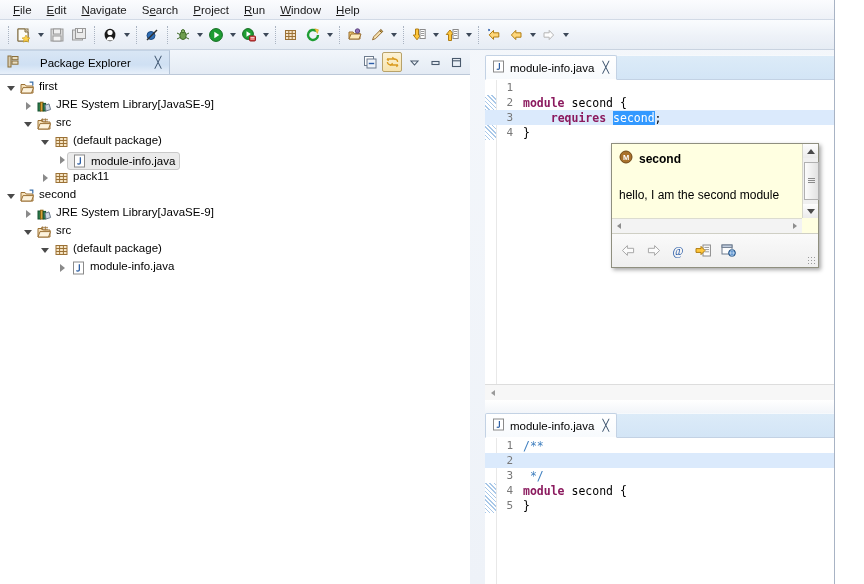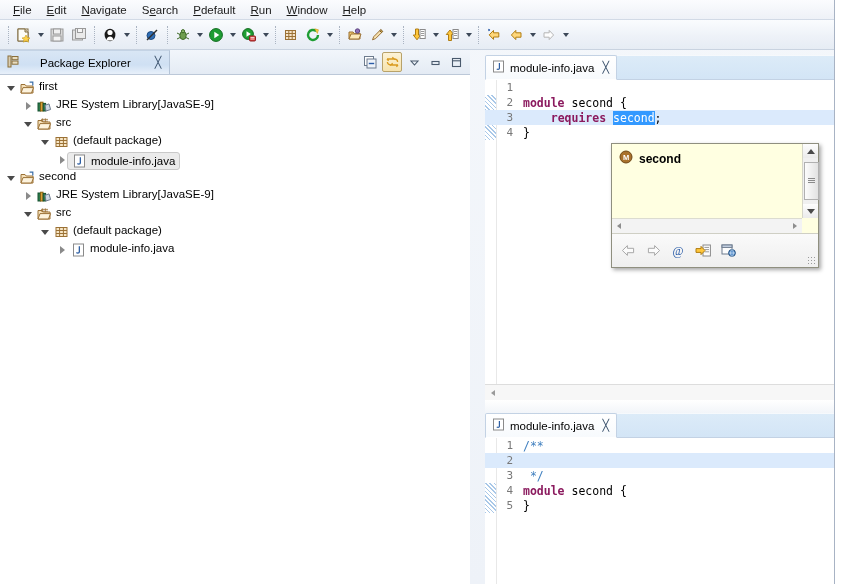--- a/index.html
+++ b/index.html
@@ -359,21 +359,21 @@
 <body>
 
 <div id="app">
   <div class="workbench">
 
     <div class="menubar">
       <div class="menu-item"><span class="mn">F</span><span>ile</span></div>
       <div class="menu-item"><span class="mn">E</span><span>dit</span></div>
       <div class="menu-item"><span class="mn">N</span><span>avigate</span></div>
       <div class="menu-item"><span>S</span><span class="mn">e</span><span>arch</span></div>
-      <div class="menu-item"><span class="mn">P</span><span>default</span></div>
+      <div class="menu-item"><span class="mn">P</span><span>roject</span></div>
       <div class="menu-item"><span class="mn">R</span><span>un</span></div>
       <div class="menu-item"><span class="mn">W</span><span>indow</span></div>
       <div class="menu-item"><span class="mn">H</span><span>elp</span></div>
     </div>
 
     <div class="toolbar">
       <div class="tb-sep"></div>
       <div class="tb-btn">
         <svg width="16" height="16" viewBox="0 0 16 16">
             <rect x="2" y="2" width="10" height="12" fill="#fff" stroke="#7f6a3f"></rect>
@@ -623,20 +623,33 @@
             <span class="sel-item rowline">
               <span class="ticon">
                 <svg width="15" height="14" viewBox="0 0 15 14">
                   <rect x="2.5" y="1" width="10" height="12" fill="#ffffff" stroke="#8a8a8a"></rect>
                   <path d="M9 3.2v5.6c0 1.2-.9 1.9-2.1 1.9-.9 0-1.5-.3-1.9-.8l.8-.9c.2.3.6.5 1 .5.6 0 .9-.3.9-1V3.2z" fill="#2e5fa3"></path>
                 </svg>
               </span>
               <span class="tlabel">module-info.java</span>
             </span>
           </div>
+          <div class="trow" style="padding-left: 38px;">
+            <span class="twist closed"></span>
+            <span class="ticon">
+              <svg width="15" height="14" viewBox="0 0 15 14">
+                <rect x="2" y="2.5" width="11" height="9" fill="#f7e6c6" stroke="#9b7135"></rect>
+                <line x1="2" y1="5.5" x2="13" y2="5.5" stroke="#9b7135"></line>
+                <line x1="2" y1="8.5" x2="13" y2="8.5" stroke="#9b7135"></line>
+                <line x1="5.6" y1="2.5" x2="5.6" y2="11.5" stroke="#9b7135"></line>
+                <line x1="9.4" y1="2.5" x2="9.4" y2="11.5" stroke="#9b7135"></line>
+              </svg>
+            </span>
+            <span class="tlabel">pack11</span>
+          </div>
           <div class="trow" style="padding-left: 4px;">
             <span class="twist open"></span>
             <span class="ticon">
               <svg width="15" height="14" viewBox="0 0 15 14">
                 <path d="M1 12V3.5h4L6.2 5H13v7z" fill="#f6e2bb" stroke="#9b7135"></path>
                 <path d="M1 12l2-5.4h10.5L11.5 12z" fill="#fdf3dd" stroke="#9b7135"></path>
                 <path d="M9.6 1.2h3.2v3.2" fill="none" stroke="#3a6ea8" stroke-width="1.2"></path>
               </svg>
             </span>
             <span class="tlabel">second</span>
@@ -758,20 +771,21 @@
       <div class="popup-body">
         <div class="pop-title">
           <span>
             <svg width="14" height="14" viewBox="0 0 14 14">
                 <circle cx="7" cy="7" r="6" fill="#a9722c" stroke="#6f4715"></circle>
                 <text x="7" y="10" font-size="7.5" text-anchor="middle" fill="#ffffff" font-family="Liberation Sans, sans-serif" font-weight="bold">M</text>
               </svg>
           </span>
           <span>second</span>
         </div>
+        <div class="pop-desc">hello, I am the second module</div>
       </div>
       <div class="popup-vscroll">
         <div class="pv-arrow up"></div>
         <div class="pv-thumb"></div>
         <div class="pv-arrow down" style="position:absolute;bottom:0;"></div>
       </div>
       <div class="popup-hscroll">
         <div class="ph-arrow left"></div>
         <div class="ph-arrow right"></div>
       </div>

